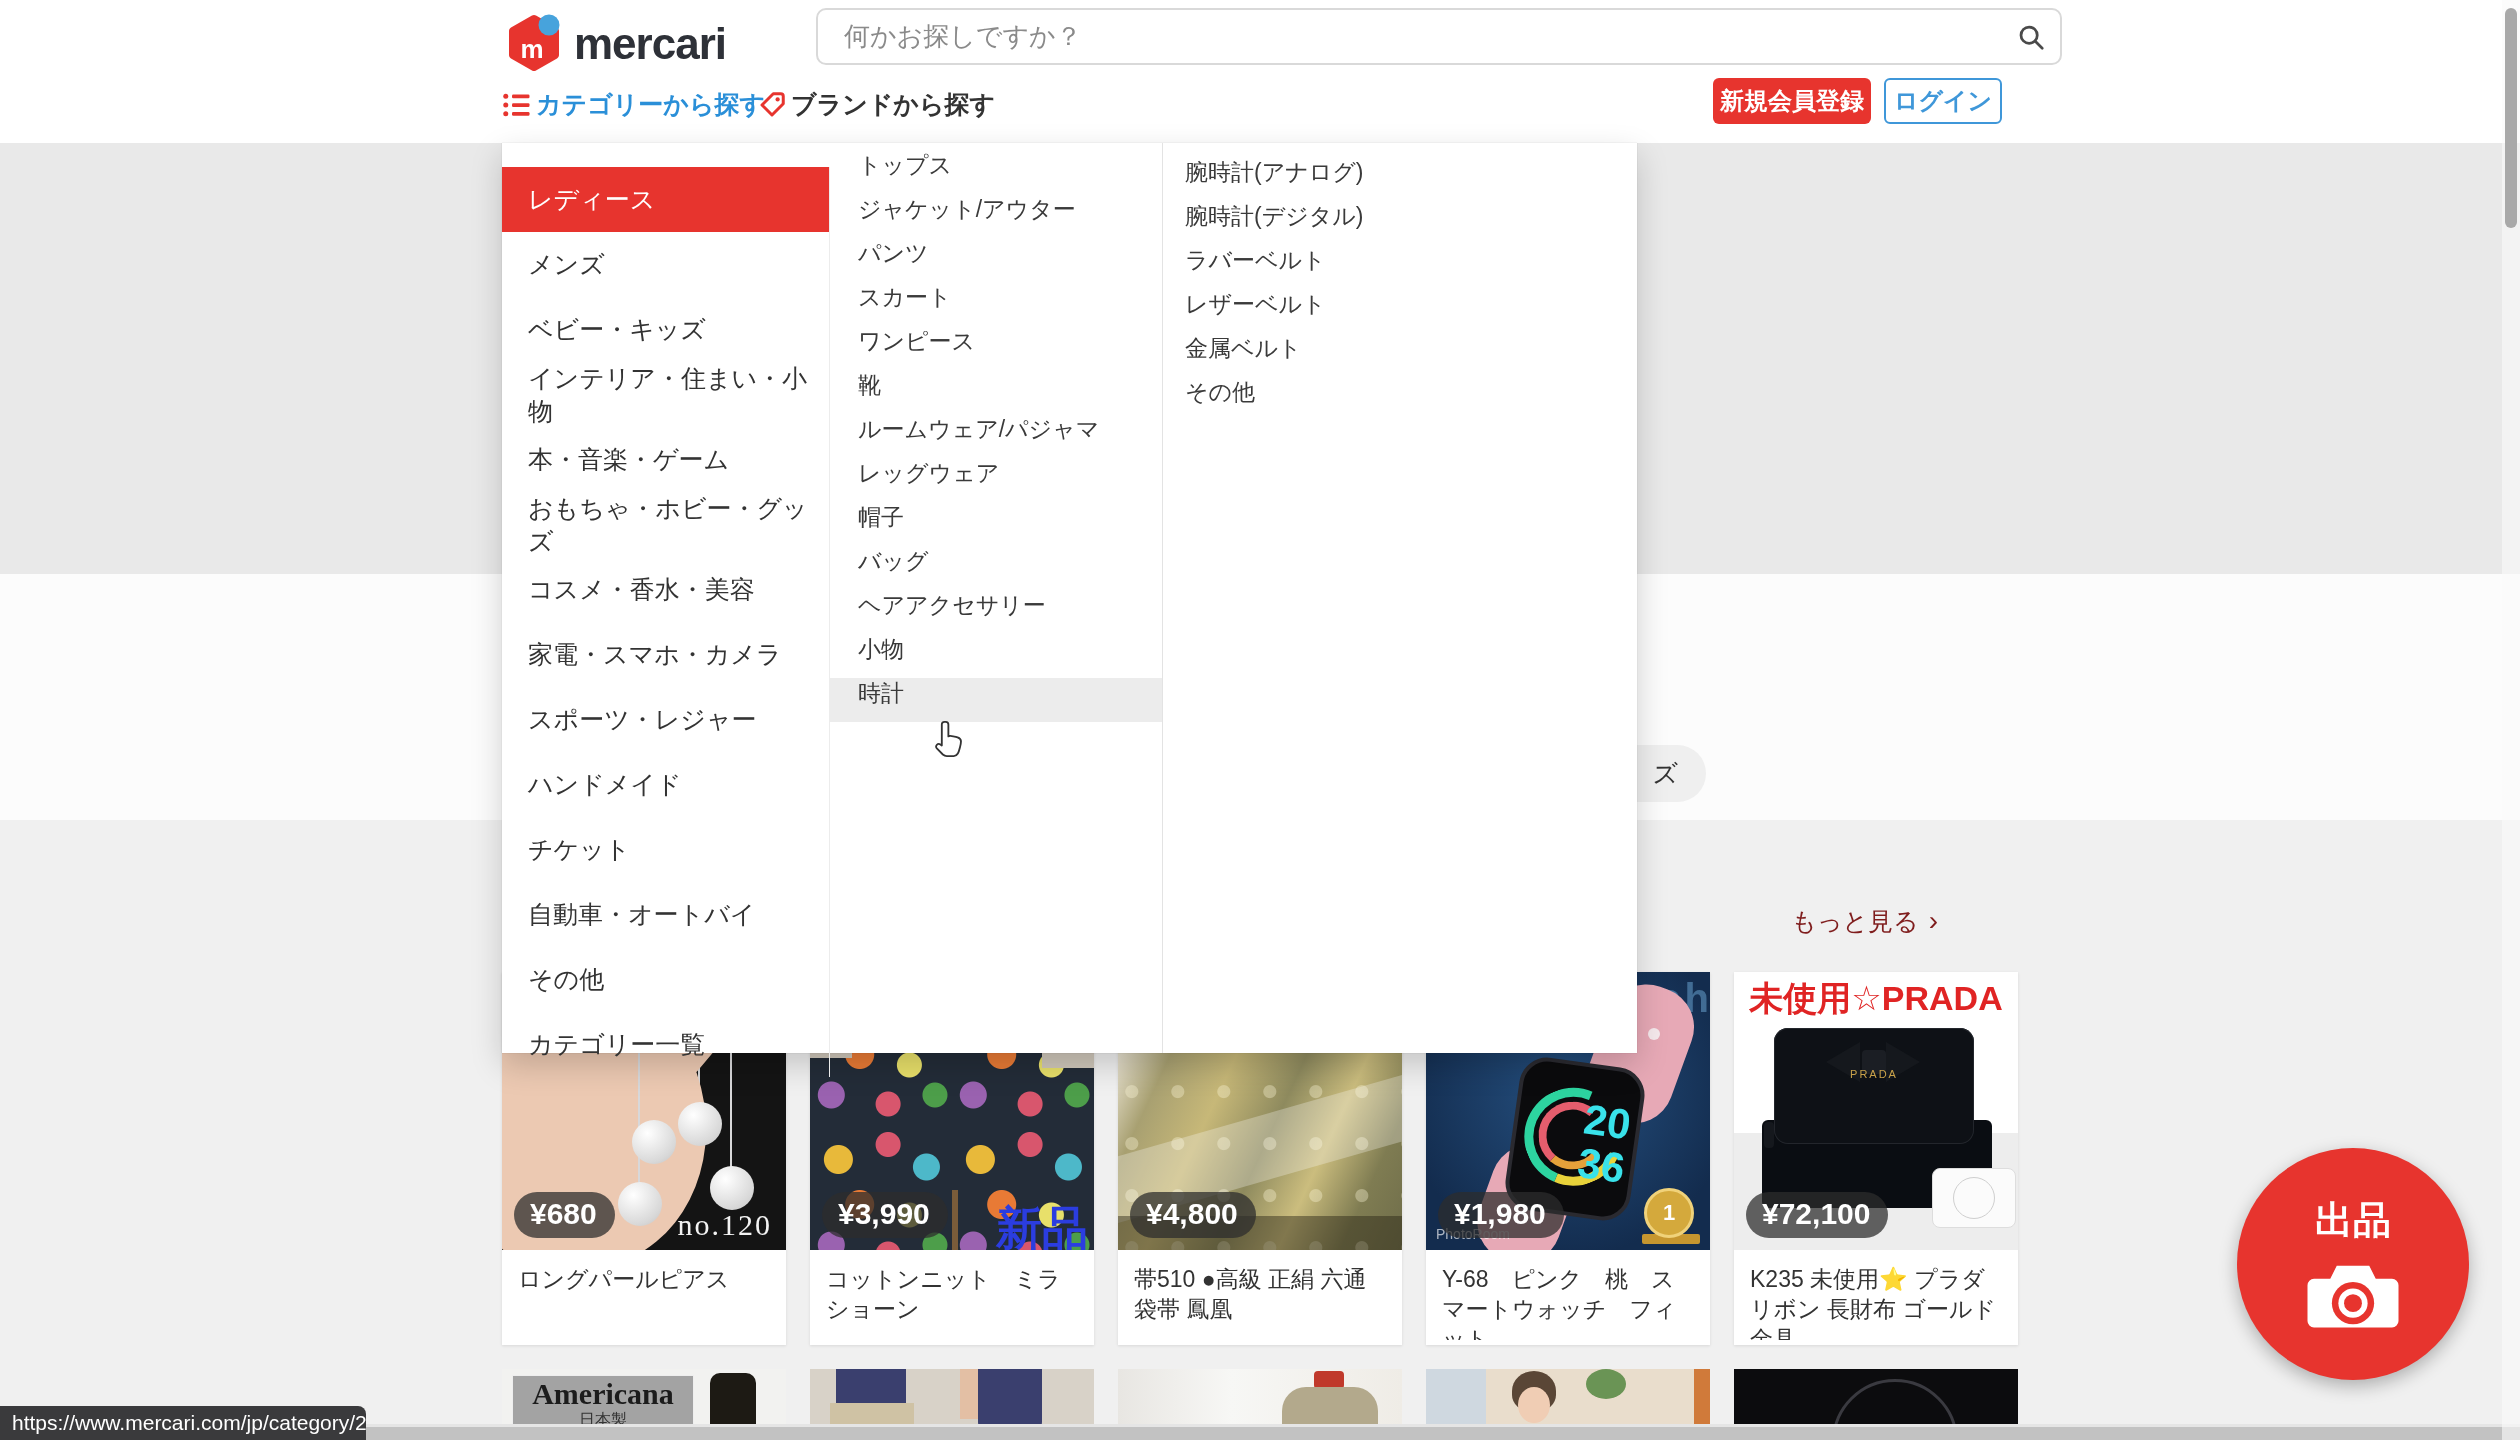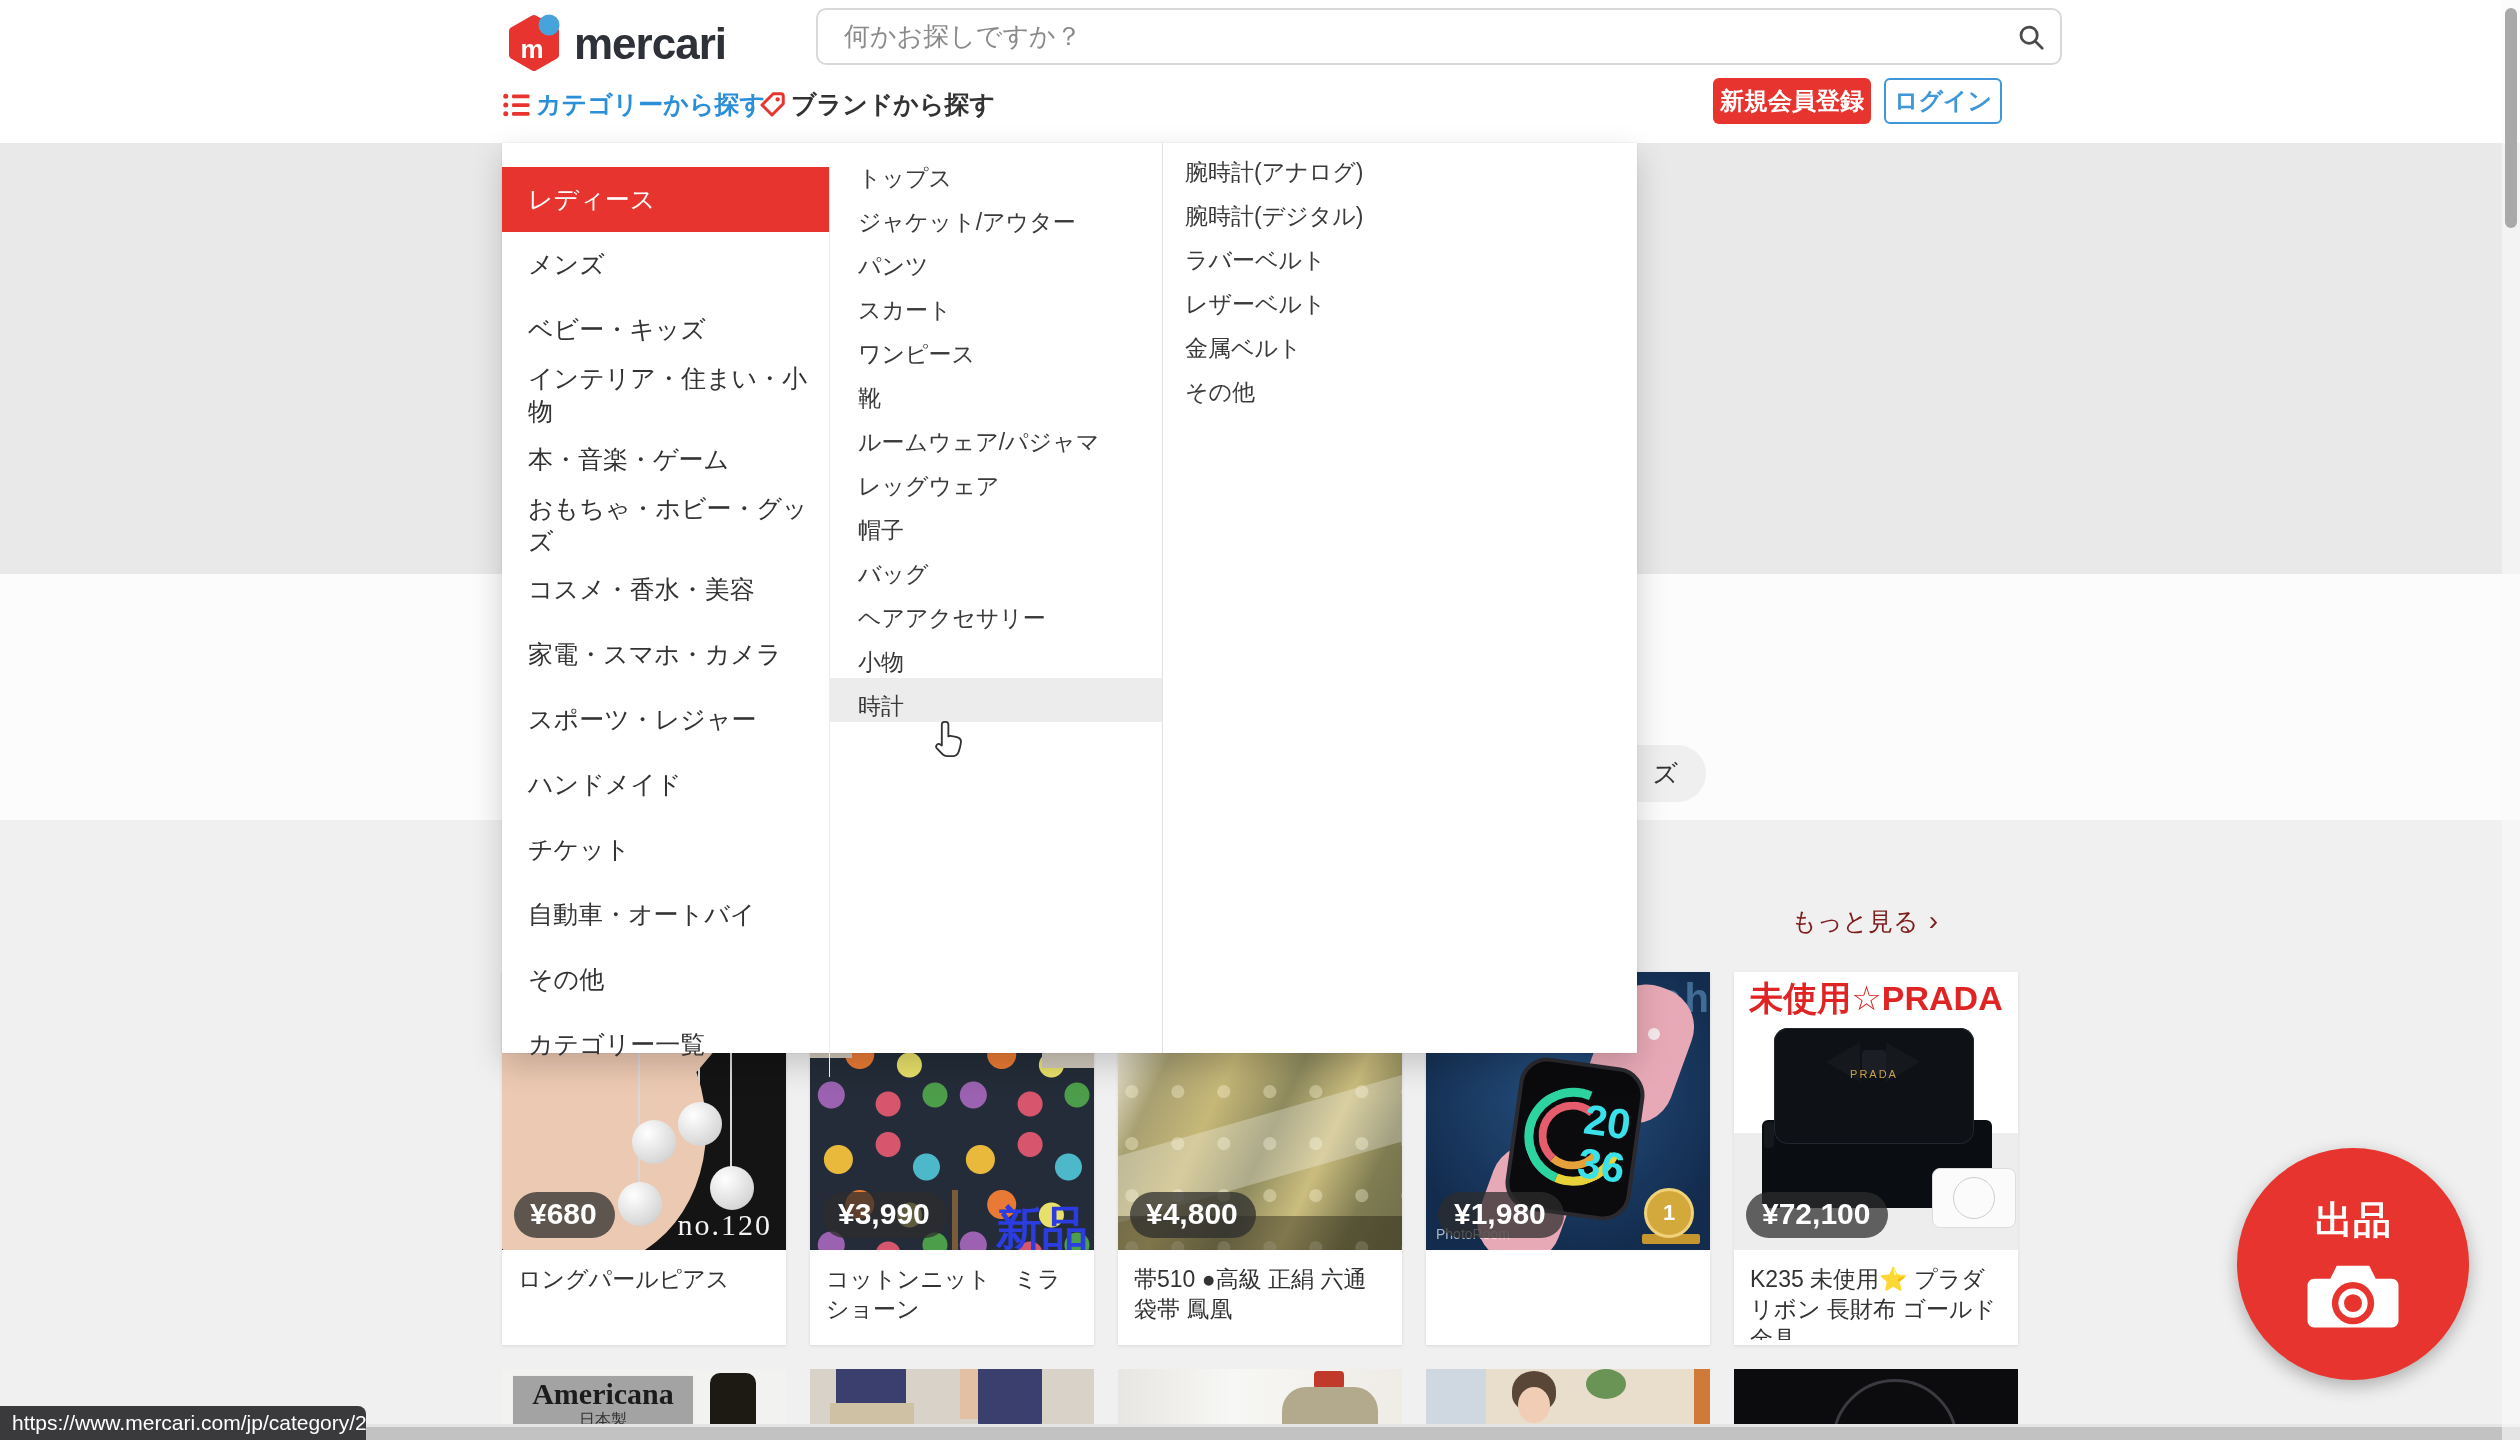--- a/index.html
+++ b/index.html
@@ -36,21 +36,21 @@
   .btn-login{position:absolute;left:1884px;top:78px;width:118px;height:46px;background:#fff;color:#3f97d9;
              font-size:24px;font-weight:700;border:2px solid #3f97d9;border-radius:6px;font-family:inherit;box-sizing:border-box;}
 
   
   .dropdown{position:absolute;left:502px;top:143px;width:1135px;height:910px;background:#fff;z-index:50;
             box-shadow:0 12px 30px rgba(0,0,0,.18),0 0 1px rgba(0,0,0,.2);display:flex;}
   .dd-col1{width:328px;height:100%;border-right:1px solid #ececec;box-sizing:border-box;margin-top:24px;}
   .dd1-row{height:65px;display:flex;align-items:center;padding-left:26px;font-size:25px;color:#333;}
   .dd1-row.selected{background:#e7342e;color:#fff;}
   .dd-col2{width:333px;height:100%;border-right:1px solid #e3e3e3;box-sizing:border-box;padding-top:7px;}
-  .dd2-row{height:44px;display:flex;align-items:flex-end;padding-left:28px;font-size:23px;color:#3a3a3a;}
+  .dd2-row{height:44px;display:flex;align-items:flex-start;padding-left:28px;font-size:23px;color:#3a3a3a;}
   .dd2-row.hovered{background:#ececec;}
   .dd-col3{flex:1;height:100%;padding-top:7px;}
   .dd3-row{height:44px;display:flex;align-items:center;padding-left:22px;font-size:23px;color:#3a3a3a;}
 
   
   .chip{position:absolute;left:1556px;top:745px;width:150px;height:57px;background:#efefef;border-radius:29px;
         z-index:5;display:flex;align-items:center;justify-content:flex-end;padding-right:28px;box-sizing:border-box;
         font-size:25px;color:#333;}
 
   
@@ -312,20 +312,21 @@
             <div data-interactable="false">20</div>
             <div data-interactable="false">36</div>
           </div>
         </div>
       </div>
       <div class="medal-ribbon" data-interactable="false"></div>
       <div class="medal" data-interactable="false">1</div>
       <div class="ov-photoroom" data-interactable="false">PhotoRoom</div>
       <div class="price-badge" data-interactable="false">¥1,980</div>
     </div>
+    <div class="card-title" data-interactable="false">Y-68　ピンク　桃　スマートウォッチ　フィット</div>
   </div>
 
   <div class="card" style="left:1734px" data-interactable="true">
     <div class="card-img art5" data-interactable="false">
       <div class="ov-prada" data-interactable="false">未使用☆PRADA</div>
       <div class="w-box" data-interactable="false"></div>
       <div class="w-body" data-interactable="false">
         <div class="bowL" data-interactable="false"></div>
         <div class="bowR" data-interactable="false"></div>
         <div class="bow-knot" data-interactable="false"></div>

